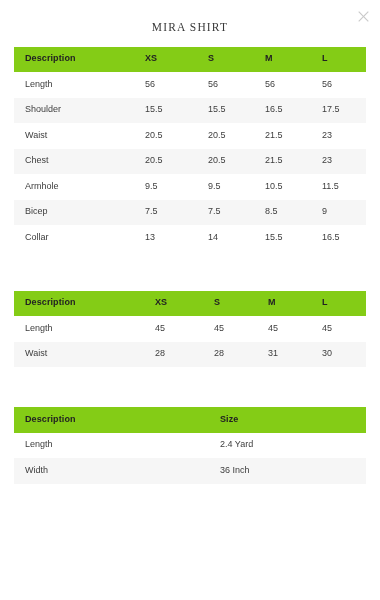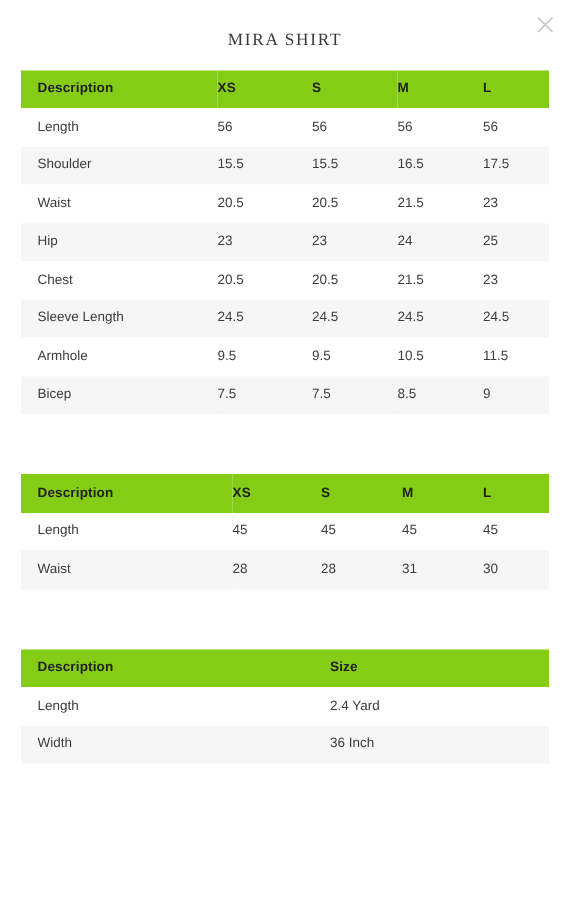--- a/index.html
+++ b/index.html
@@ -145,53 +145,46 @@
                 <td>17.5</td>
               </tr>
               <tr>
                 <td class="cell-pad-first">Waist</td>
                 <td>20.5</td>
                 <td>20.5</td>
                 <td>21.5</td>
                 <td>23</td>
               </tr>
               <tr>
-                <td class="cell-pad-first">Hip</td>
-                <td>23</td>
-                <td>23</td>
-                <td>24</td>
-                <td>25</td>
-              </tr>
-              <tr>
                 <td class="cell-pad-first">Chest</td>
                 <td>20.5</td>
                 <td>20.5</td>
                 <td>21.5</td>
                 <td>23</td>
-              </tr>
-              <tr>
-                <td class="cell-pad-first">Sleeve Length</td>
-                <td>24.5</td>
-                <td>24.5</td>
-                <td>24.5</td>
-                <td>24.5</td>
               </tr>
               <tr>
                 <td class="cell-pad-first">Armhole</td>
                 <td>9.5</td>
                 <td>9.5</td>
                 <td>10.5</td>
                 <td>11.5</td>
               </tr>
               <tr>
                 <td class="cell-pad-first">Bicep</td>
                 <td>7.5</td>
                 <td>7.5</td>
                 <td>8.5</td>
                 <td>9</td>
+              </tr>
+              <tr>
+                <td class="cell-pad-first">Collar</td>
+                <td>13</td>
+                <td>14</td>
+                <td>15.5</td>
+                <td>16.5</td>
               </tr>
             </tbody>
           </table>
         </div>
       </div>
       <div class="section">
         <div class="gap-section"></div>
         <div class="gap-title-bottom"></div>
         <div class="table-wrap">
           <table class="size-table">

